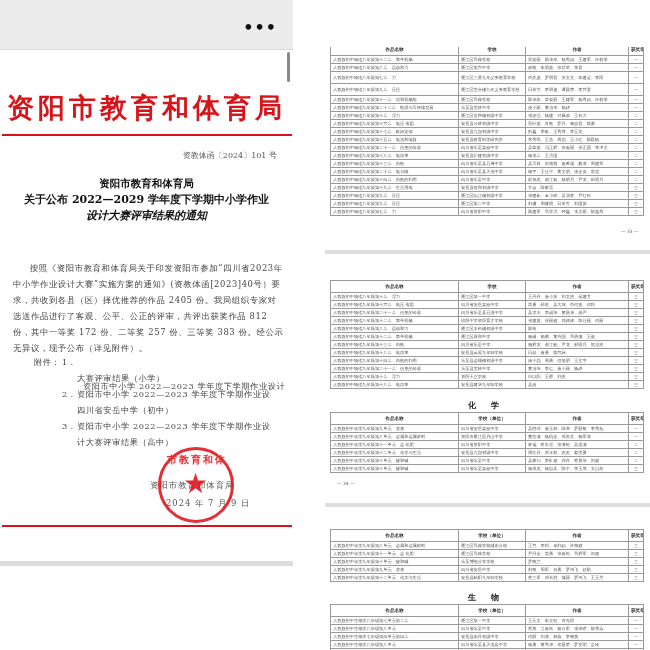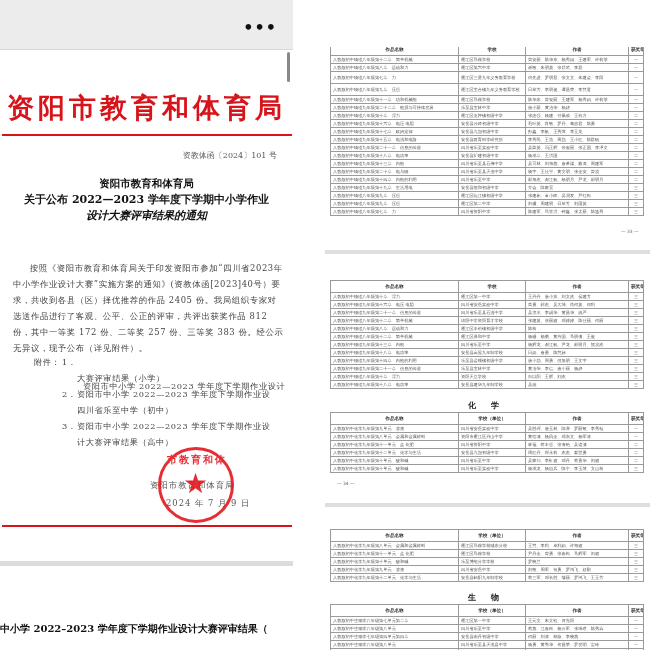--- a/index.html
+++ b/index.html
@@ -44,46 +44,45 @@
   <div class="topbar">
     <span class="more">•••</span>
   </div>
   <div class="scroll-thumb"></div>
 
   <div class="org-head">资阳市教育和体育局</div>
   <div class="red-rule" style="top:134px;"></div>
   <div class="doc-no">资教体函〔2024〕101 号</div>
 
   <div class="doc-title" style="top:176px;">资阳市教育和体育局</div>
-  <div class="doc-title" style="top:192px; font-size:11px;">关于公布 2022—2023 学年度下学期中小学作业</div>
+  <div class="doc-title" style="top:192px; font-size:11px;">关于公布 2022—2029 学年度下学期中小学作业</div>
   <div class="doc-title" style="top:208px; font-size:11px;font-style:italic;">设计大赛评审结果的通知</div>
 
   <div class="body-text indent" style="top:260px;">按照《资阳市教育和体育局关于印发资阳市参加“四川省2023年中小学作业设计大赛”实施方案的通知》(资教体函[2023]40号）要求，共收到各县（区）择优推荐的作品 2405 份。我局组织专家对选送作品进行了客观、公平、公正的评审，共评出获奖作品 812 份，其中一等奖 172 份、二等奖 257 份、三等奖 383 份。经公示无异议，现予公布（详见附件）。</div>
 
   <div class="attach" style="left:34px; top:354px;">附件：</div>
   <div class="attach" style="left:62px; top:354px;">1．</div>
   <div class="attach" style="left:83px; top:354px;margin-top:24px;">资阳市中小学 2022—2023 学年度下学期作业设计</div>
   <div class="attach" style="left:77px; top:370px;">大赛评审结果（小学）</div>
   <div class="attach" style="left:62px; top:386px;">2．</div>
   <div class="attach" style="left:77px; top:386px;">资阳市中小学 2022—2023 学年度下学期作业设</div>
-  <div class="attach" style="left:77px; top:402px;">四川省乐至中学（初中）</div>
+  <div class="attach" style="left:77px; top:402px;">四川省安岳中学（初中）</div>
   <div class="attach" style="left:62px; top:418px;">3．</div>
   <div class="attach" style="left:77px; top:418px;">资阳市中小学 2022—2023 学年度下学期作业设</div>
   <div class="attach" style="left:77px; top:434px;">计大赛评审结果（高中）</div>
 
   <div class="sign" style="left:150px; top:480px;">资阳市教育和体育局</div>
   <div class="sign" style="left:166px; top:498px;">2024 年 7 月 9 日</div>
   <div class="seal">
     <div class="arc">市教育和体</div>
     <div class="star">★</div>
   </div>
 
   <div class="red-rule" style="top:525px;"></div>
   <div class="gray-sep" style="top:561px; width:293px;"></div>
-  <div class="p2-title">中小学 2022–2023 学年度下学期作业设计大赛评审结果（</div>
 </div>
 
 <div id="right">
 
   <div class="tpage" style="top:-4px;">
     <table class="t" id="tbl-p33">
       <colgroup>
           <col style="width:128px">
           <col style="width:67px">
           <col style="width:103px">

